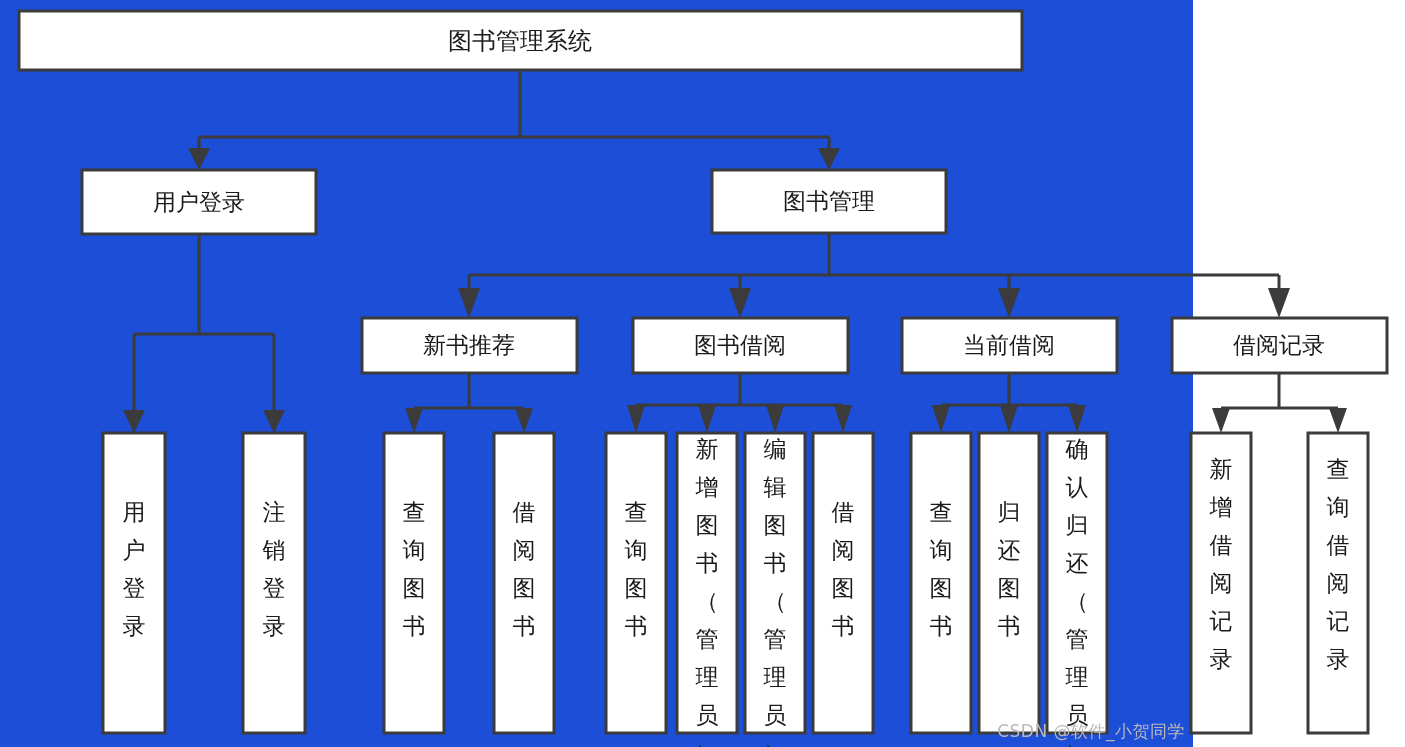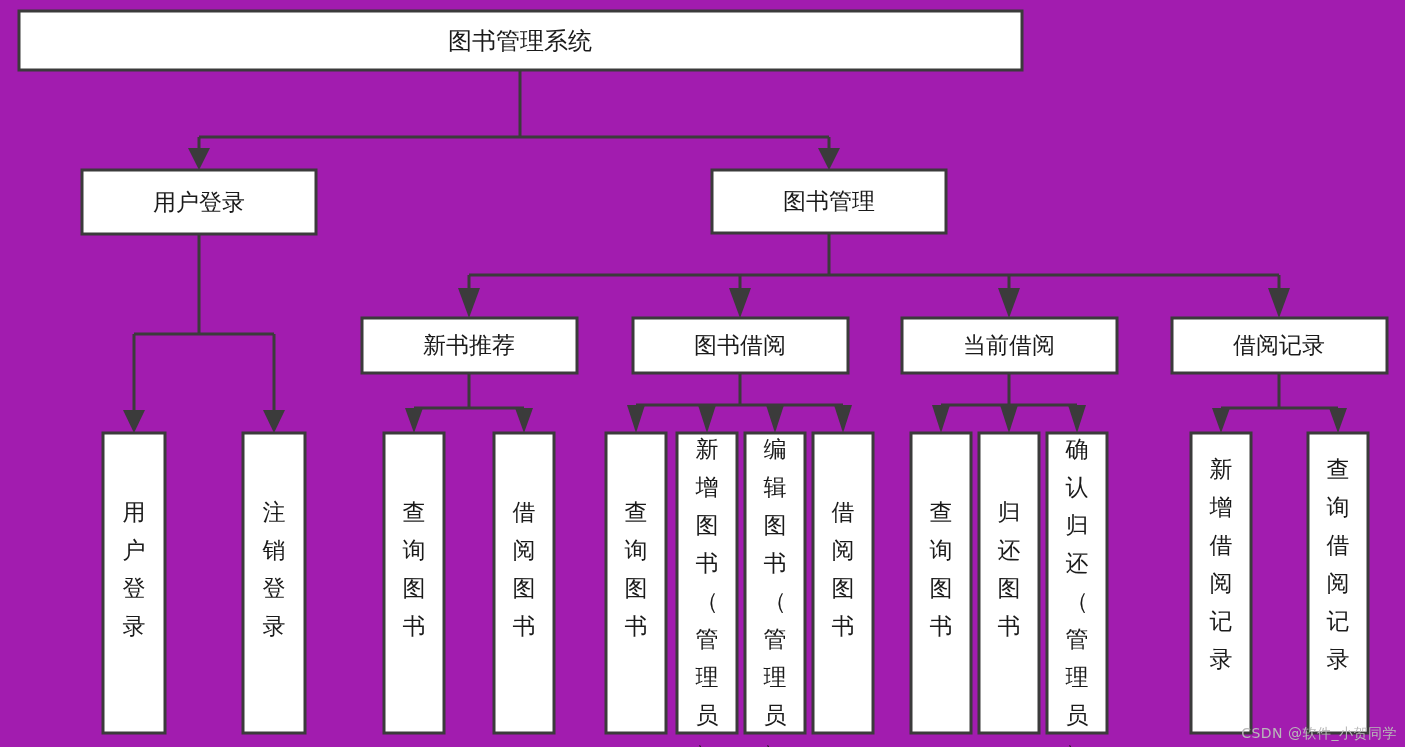--- a/index.html
+++ b/index.html
@@ -9,23 +9,23 @@
     background: #ffffff;
   }
   body {
     width: 1405px;
     height: 747px;
     overflow: hidden;
     font-family: "DejaVu Sans", "Liberation Sans", sans-serif;
   }
   #diagram-root {
     position: relative;
-    width: 1405px;
+    width: 1193px;
     height: 747px;
-    background: #a21caf;
+    background: #1d4ed8;
   }
   svg.diagram-canvas {
     position: absolute;
     top: 0;
     left: 0;
     width: 1405px;
     height: 747px;
     display: block;
   }
   .node-box {
@@ -62,21 +62,21 @@
     font-family: "DejaVu Sans", "Liberation Sans", sans-serif;
     font-size: 23px;
     fill: #1a1a1a;
     text-anchor: middle;
   }
   .watermark-text {
     position: absolute;
     right: 8px;
     bottom: 4px;
     font-family: "DejaVu Sans", "Liberation Sans", sans-serif;
-    font-size: 14px;
+    font-size: 17px;
     color: #b9b9b9;
     white-space: nowrap;
     letter-spacing: 0.5px;
     user-select: none;
     margin-left: 8px;
   }
 </style>
 </head>
 <body>
 

